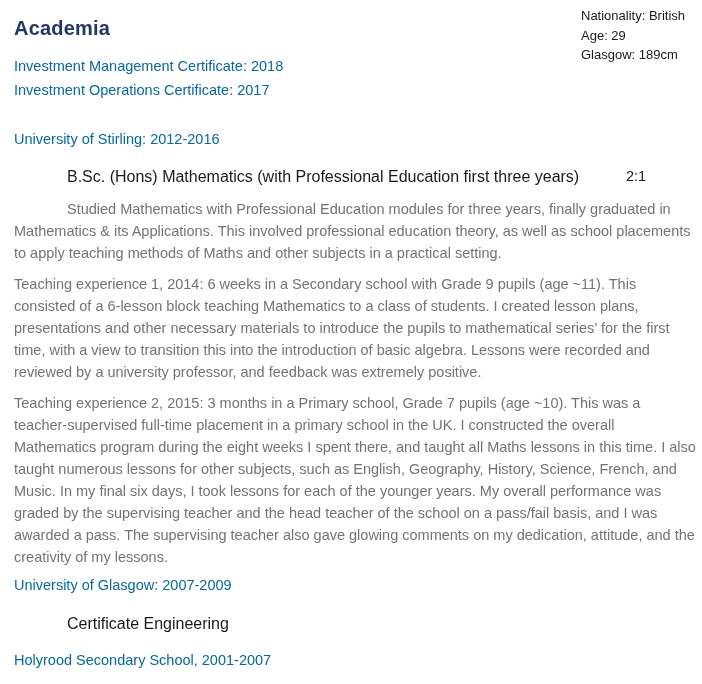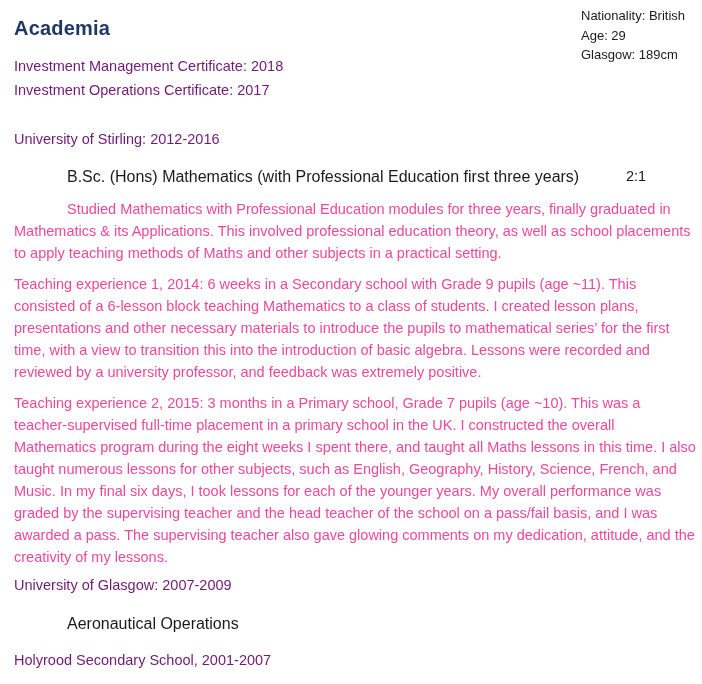--- a/index.html
+++ b/index.html
@@ -13,31 +13,31 @@
       font-size: 13px; line-height: 19.5px; color: #1a1a1a; margin-left: 36px;
     }
     .personal div { white-space: nowrap; }
     .heading {
       position: absolute; left: 14px; top: 17px;
       font-size: 20px; font-weight: bold; color: #1f3864;
       letter-spacing: 0.2px;
     }
     .inst {
       position: absolute; left: 14px;
-      font-size: 14.5px; color: #701a75; white-space: nowrap;
+      font-size: 14.5px; color: #0369a1; white-space: nowrap;
     }
     .degree {
       position: absolute; left: 67px; font-size: 16px; color: #1a1a1a; white-space: nowrap;
     }
     .grade {
       position: absolute; left: 626px; top: 168px; font-size: 14.5px; color: #1a1a1a;
     }
     .para {
       position: absolute; left: 14px; width: 682px;
-      font-size: 14.5px; line-height: 22px; color: #ec4899;
+      font-size: 14.5px; line-height: 22px; color: #737373;
     }
     .para .indent { display: inline-block; width: 53px; }
     .para b { font-weight: normal; }
   </style>
 </head>
 <body>
 
 <div class="personal">
   <div>Nationality: British</div>
   <div>Age: 29</div>
@@ -53,14 +53,14 @@
 <div class="degree" style="top:168px">B.Sc. (Hons) Mathematics (with Professional Education first three years)</div>
 <div class="grade">2:1</div>
 
 <div class="para" style="top:198px"><span class="indent"></span><span>Studied Mathematics with Professional Education modules for three years, finally graduated in Mathematics &amp; its Applications. This involved professional education theory, as well as school placements to apply teaching methods of Maths and other subjects in a practical setting.</span></div>
 
 <div class="para" style="top:273px"><b>Teaching experience 1, 2014:</b><span> 6 weeks in a Secondary school with Grade 9 pupils (age ~11). This consisted of a 6-lesson block teaching Mathematics to a class of students. I created lesson plans, presentations and other necessary materials to introduce the pupils to mathematical series’ for the first time, with a view to transition this into the introduction of basic algebra. Lessons were recorded and reviewed by a university professor, and feedback was extremely positive.</span></div>
 
 <div class="para" style="top:392px"><b>Teaching experience 2, 2015:</b><span> 3 months in a Primary school, Grade 7 pupils (age ~10). This was a teacher-supervised full-time placement in a primary school in the UK. I constructed the overall Mathematics program during the eight weeks I spent there, and taught all Maths lessons in this time. I also taught numerous lessons for other subjects, such as English, Geography, History, Science, French, and Music. In my final six days, I took lessons for each of the younger years. My overall performance was graded by the supervising teacher and the head teacher of the school on a pass/fail basis, and I was awarded a pass. The supervising teacher also gave glowing comments on my dedication, attitude, and the creativity of my lessons.</span></div>
 
 <div class="inst" style="top:577px">University of Glasgow: 2007-2009</div>
-<div class="degree" style="top:615px">Aeronautical Operations</div>
+<div class="degree" style="top:615px">Certificate Engineering</div>
 <div class="inst" style="top:652px">Holyrood Secondary School, 2001-2007</div>
 
 </body></html>

